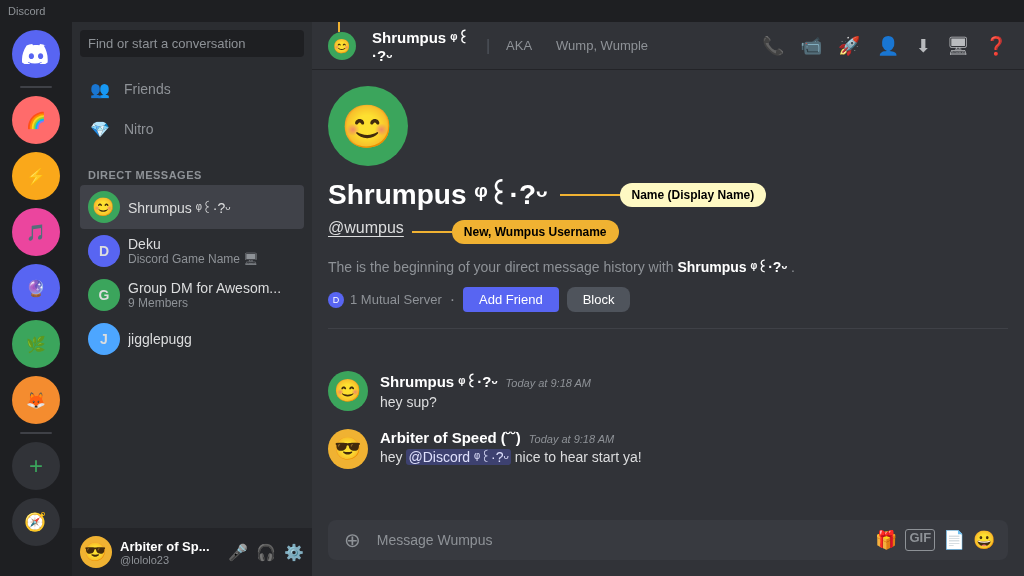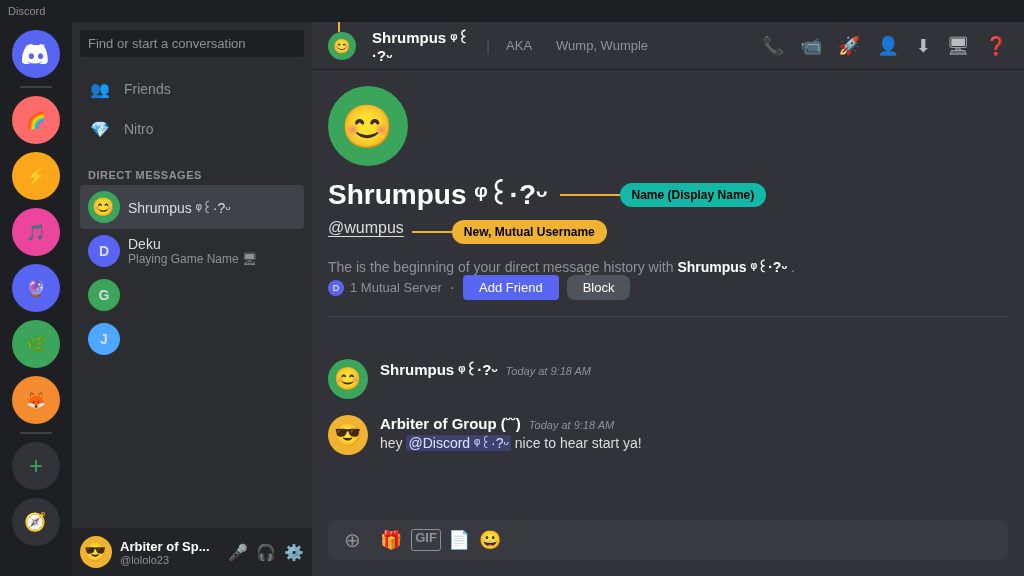--- a/index.html
+++ b/index.html
@@ -55,21 +55,21 @@
     .header-search input { background: transparent; border: none; outline: none; color: #dcddde; font-size: 13px; width: 140px; }
     .header-search input::placeholder { color: #8e9297; }
 
     
     .chat-messages { flex: 1; overflow-y: auto; padding: 16px; display: flex; flex-direction: column; gap: 0; }
 
     
     .profile-section { padding: 16px 16px 8px; }
     .profile-display-name { font-size: 28px; font-weight: 800; color: #fff; margin-bottom: 4px; }
     .profile-username { font-size: 16px; color: #dcddde; margin-bottom: 8px; }
-    .profile-history-text { font-size: 14px; color: #8e9297; }
+    .profile-history-text { font-size: 14px; color: #8e9297; margin-bottom: 12px; }
     .profile-history-text strong { color: #fff; }
     .profile-actions { display: flex; align-items: center; gap: 8px; margin-bottom: 16px; }
     .mutual-servers { display: flex; align-items: center; gap: 6px; font-size: 13px; color: #8e9297; }
     .mutual-icon { width: 16px; height: 16px; background: #5865f2; border-radius: 50%; display: flex; align-items: center; justify-content: center; font-size: 9px; color: white; }
     .dot-sep { color: #8e9297; }
     .btn-add-friend { background: #5865f2; color: #fff; border: none; border-radius: 4px; padding: 5px 16px; font-size: 13px; font-weight: 500; cursor: pointer; }
     .btn-block { background: #4f545c; color: #fff; border: none; border-radius: 8px; padding: 5px 16px; font-size: 13px; font-weight: 500; cursor: pointer; }
     .divider { height: 1px; background: #3f4147; margin: 8px 0 16px; }
 
     
@@ -162,29 +162,36 @@
         <div class="dm-avatar" style="background:#3ba55c; font-size:18px;">😊</div>
         <div class="dm-info">
           <div class="dm-name">Shrumpus ᵠ꒰·?ᵕ</div>
         </div>
       </div>
       <div class="dm-item">
         <div class="dm-avatar" style="background:#5865f2;">D</div>
         <div class="dm-info">
           <div class="dm-name">Deku</div>
           <div class="dm-status">
-            <span>Playing Game Name 🖥</span>
+            <span>Discord Game Name 🖥</span>
           </div>
         </div>
       </div>
       <div class="dm-item">
         <div class="dm-avatar" style="background:#3ba55c;">G</div>
+        <div class="dm-info">
+          <div class="dm-name">Group DM for Awesom...</div>
+          <div class="dm-status">9 Members</div>
+        </div>
       </div>
       <div class="dm-item">
         <div class="dm-avatar" style="background:#4da6ff;">J</div>
+        <div class="dm-info">
+          <div class="dm-name">jigglepugg</div>
+        </div>
       </div>
     </div>
     <div class="bottom-user">
       <div class="bottom-avatar" style="background:#f0b232; font-size:18px;">😎</div>
       <div class="bottom-info">
         <div class="bottom-username">Arbiter of Sp...</div>
         <div class="bottom-tag">@lololo23</div>
       </div>
       <div class="bottom-controls">
         <span>🎤</span>
@@ -225,33 +232,33 @@
         <div style="position:relative; display:inline-block;">
           <div class="wumpus-blob" style="font-size:42px; background:#3ba55c;">😊</div>
         </div>
 
         
         <div style="position:relative; margin-top:8px; display:flex; align-items:center; gap:12px;">
           <div class="profile-display-name">Shrumpus ᵠ꒰·?ᵕ</div>
 
           <div style="display:flex; align-items:center; gap:0;">
             <div style="width:60px; height:2px; background:#f0b232; display:inline-block;"></div>
-            <div style="background:#14b8a6; color:#000; padding:5px 12px; border-radius:16px; font-size:12px; font-weight:700; white-space:nowrap;">
+            <div style="background:#fef9c3; color:#000; padding:5px 12px; border-radius:16px; font-size:12px; font-weight:700; white-space:nowrap;">
               <span>Name (Display Name)</span>
             </div>
           </div>
         </div>
 
         
         <div style="position:relative; display:flex; align-items:center; gap:8px; margin-top:4px;">
           <div class="profile-username username-underline">@wumpus</div>
           <div style="display:flex; align-items:center; gap:0;">
             <div style="width:40px; height:2px; background:#f0b232; display:inline-block;"></div>
             <div style="background:#f0b232; color:#000; padding:5px 12px; border-radius:16px; font-size:12px; font-weight:700; white-space:nowrap;">
-              <span>New, Mutual  Username</span>
+              <span>New, Wumpus  Username</span>
             </div>
           </div>
         </div>
 
         <div class="profile-history-text" style="margin-top:12px;">
           <span>The is the beginning of your direct message history with </span>
           <strong>Shrumpus ᵠ꒰·?ᵕ</strong>
           <span>.</span>
         </div>
 
@@ -269,43 +276,45 @@
       </div>
 
       <div class="chat-messages">
         <div class="message">
           <div class="msg-avatar" style="background:#3ba55c; font-size:22px; width:40px; height:40px; border-radius:50; display:flex; align-items:center; justify-content:center;">😊</div>
           <div class="msg-content">
             <div class="msg-header">
               <span class="msg-author">Shrumpus ᵠ꒰·?ᵕ</span>
               <span class="msg-timestamp">Today at 9:18 AM</span>
             </div>
+            <div class="msg-text">hey sup?</div>
           </div>
         </div>
 
         <div class="message">
           <div class="msg-avatar" style="background:#f0b232; font-size:22px; width:40px; height:40px; border-radius:50%; display:flex; align-items:center; justify-content:center;">😎</div>
           <div class="msg-content">
             <div class="msg-header">
-              <span class="msg-author">Arbiter of Group (˘˘)</span>
+              <span class="msg-author">Arbiter of Speed (˘˘)</span>
               <span class="msg-timestamp">Today at 9:18 AM</span>
             </div>
             <div class="msg-text">
               <span>hey </span>
               <span class="msg-mention">@Discord ᵠ꒰·?ᵕ</span>
               <span> nice to hear start ya!</span>
             </div>
           </div>
         </div>
       </div>
     </div>
 
     <div class="message-input-area">
       <div class="message-input-box">
         <span class="input-add-btn">⊕</span>
+        <input type="text" class="message-input" placeholder="Message Wumpus" style="">
         <div class="input-actions">
           <span>🎁</span>
           <span style="font-size:13px; font-weight:700; border:1.5px solid #8e9297; border-radius:3px; padding:0 3px;">GIF</span>
           <span>📄</span>
           <span>😀</span>
         </div>
       </div>
     </div>
   </div>
 </div>

